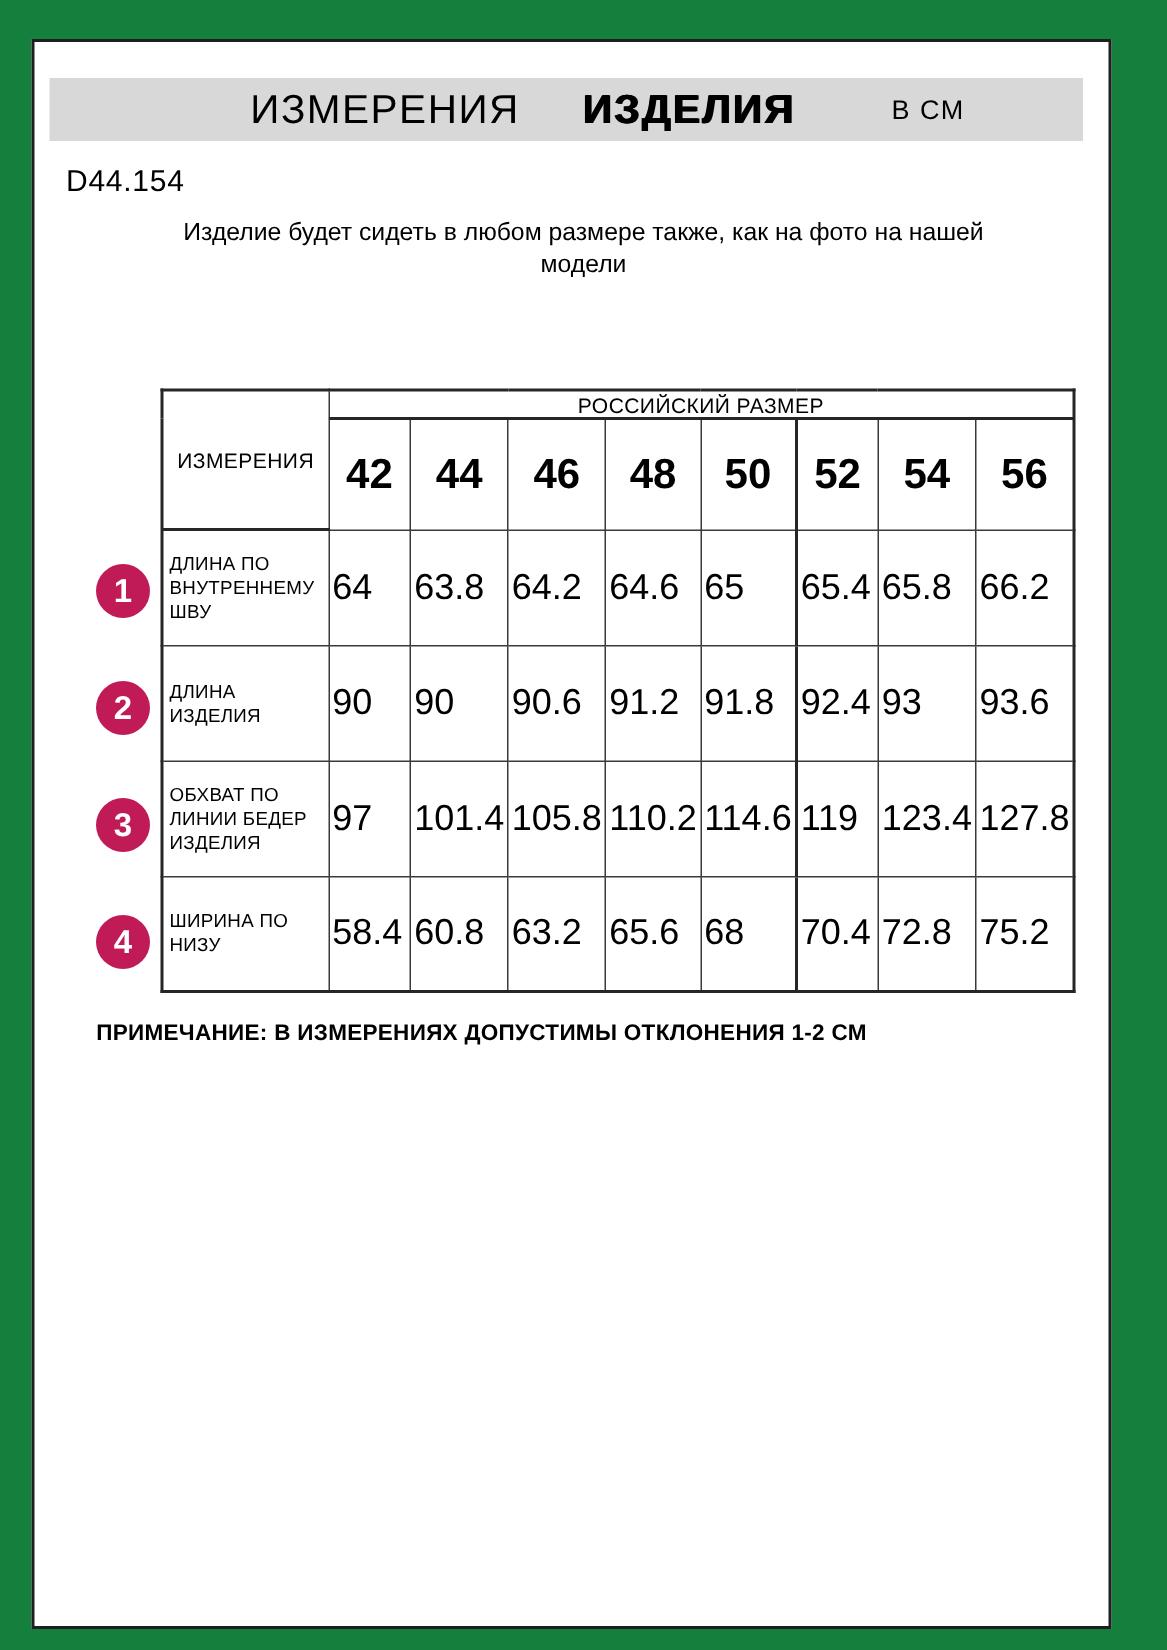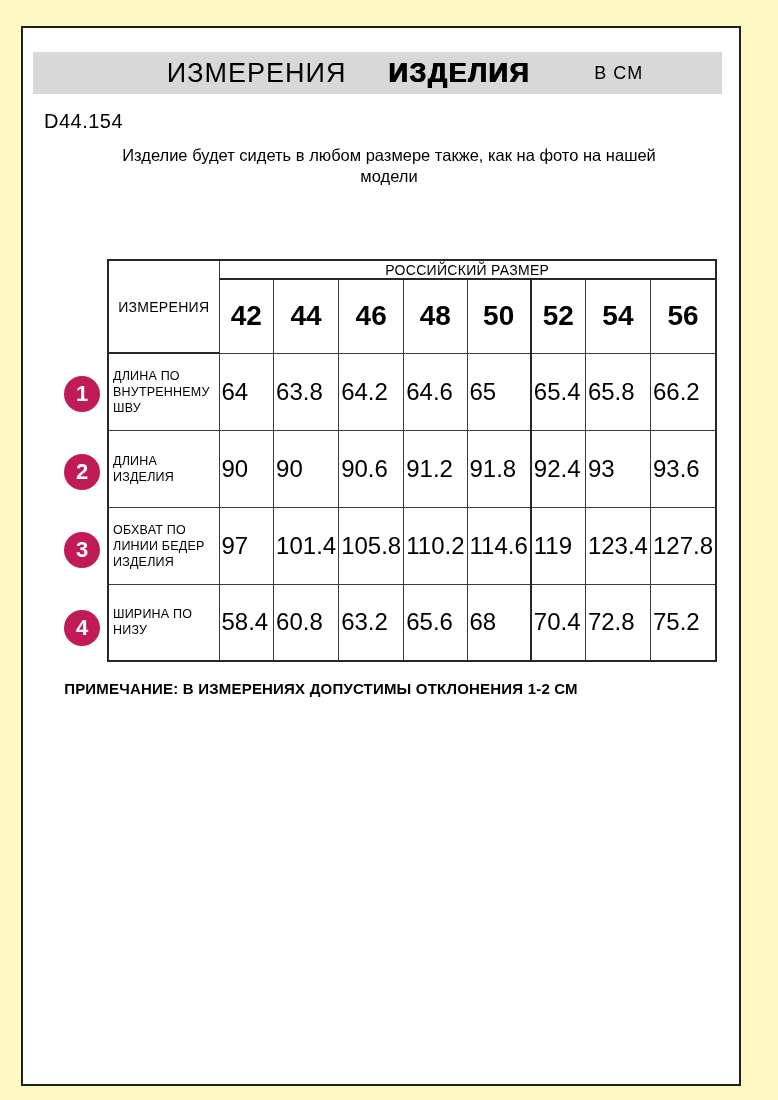--- a/index.html
+++ b/index.html
@@ -1,17 +1,17 @@
 <!DOCTYPE html>
 <html><head>
 <meta charset="utf-8">
 <style>
   * { margin:0; padding:0; box-sizing:border-box; }
   html,body { width:778px; height:1100px; background:#ffffff; font-family:"Liberation Sans", sans-serif; color:#000; }
-  #page { position:relative; width:778px; height:1100px; background:#fef9c3; overflow:hidden; }
+  #page { position:relative; width:778px; height:1100px; background:#15803d; overflow:hidden; }
 
   .frame { position:absolute; left:21px; top:26px; width:720px; height:1060px; border:2px solid #1f1f1f; background:#fff; }
 
   .title-band { position:absolute; left:33px; top:52px; width:689px; height:42px; background:#d8d8d8;
                 display:flex; align-items:center; justify-content:center; padding-left:55px; }
   .title-w1 { font-size:27px; font-weight:400; letter-spacing:1px; }
   .title-w2 { font-size:27px; font-weight:bold; letter-spacing:1.5px; margin-left:42px;
               text-shadow:0.7px 0 0 #000, -0.4px 0 0 #000; }
   .title-unit { font-size:18px; font-weight:400; letter-spacing:1px; margin-left:64px; }
 

